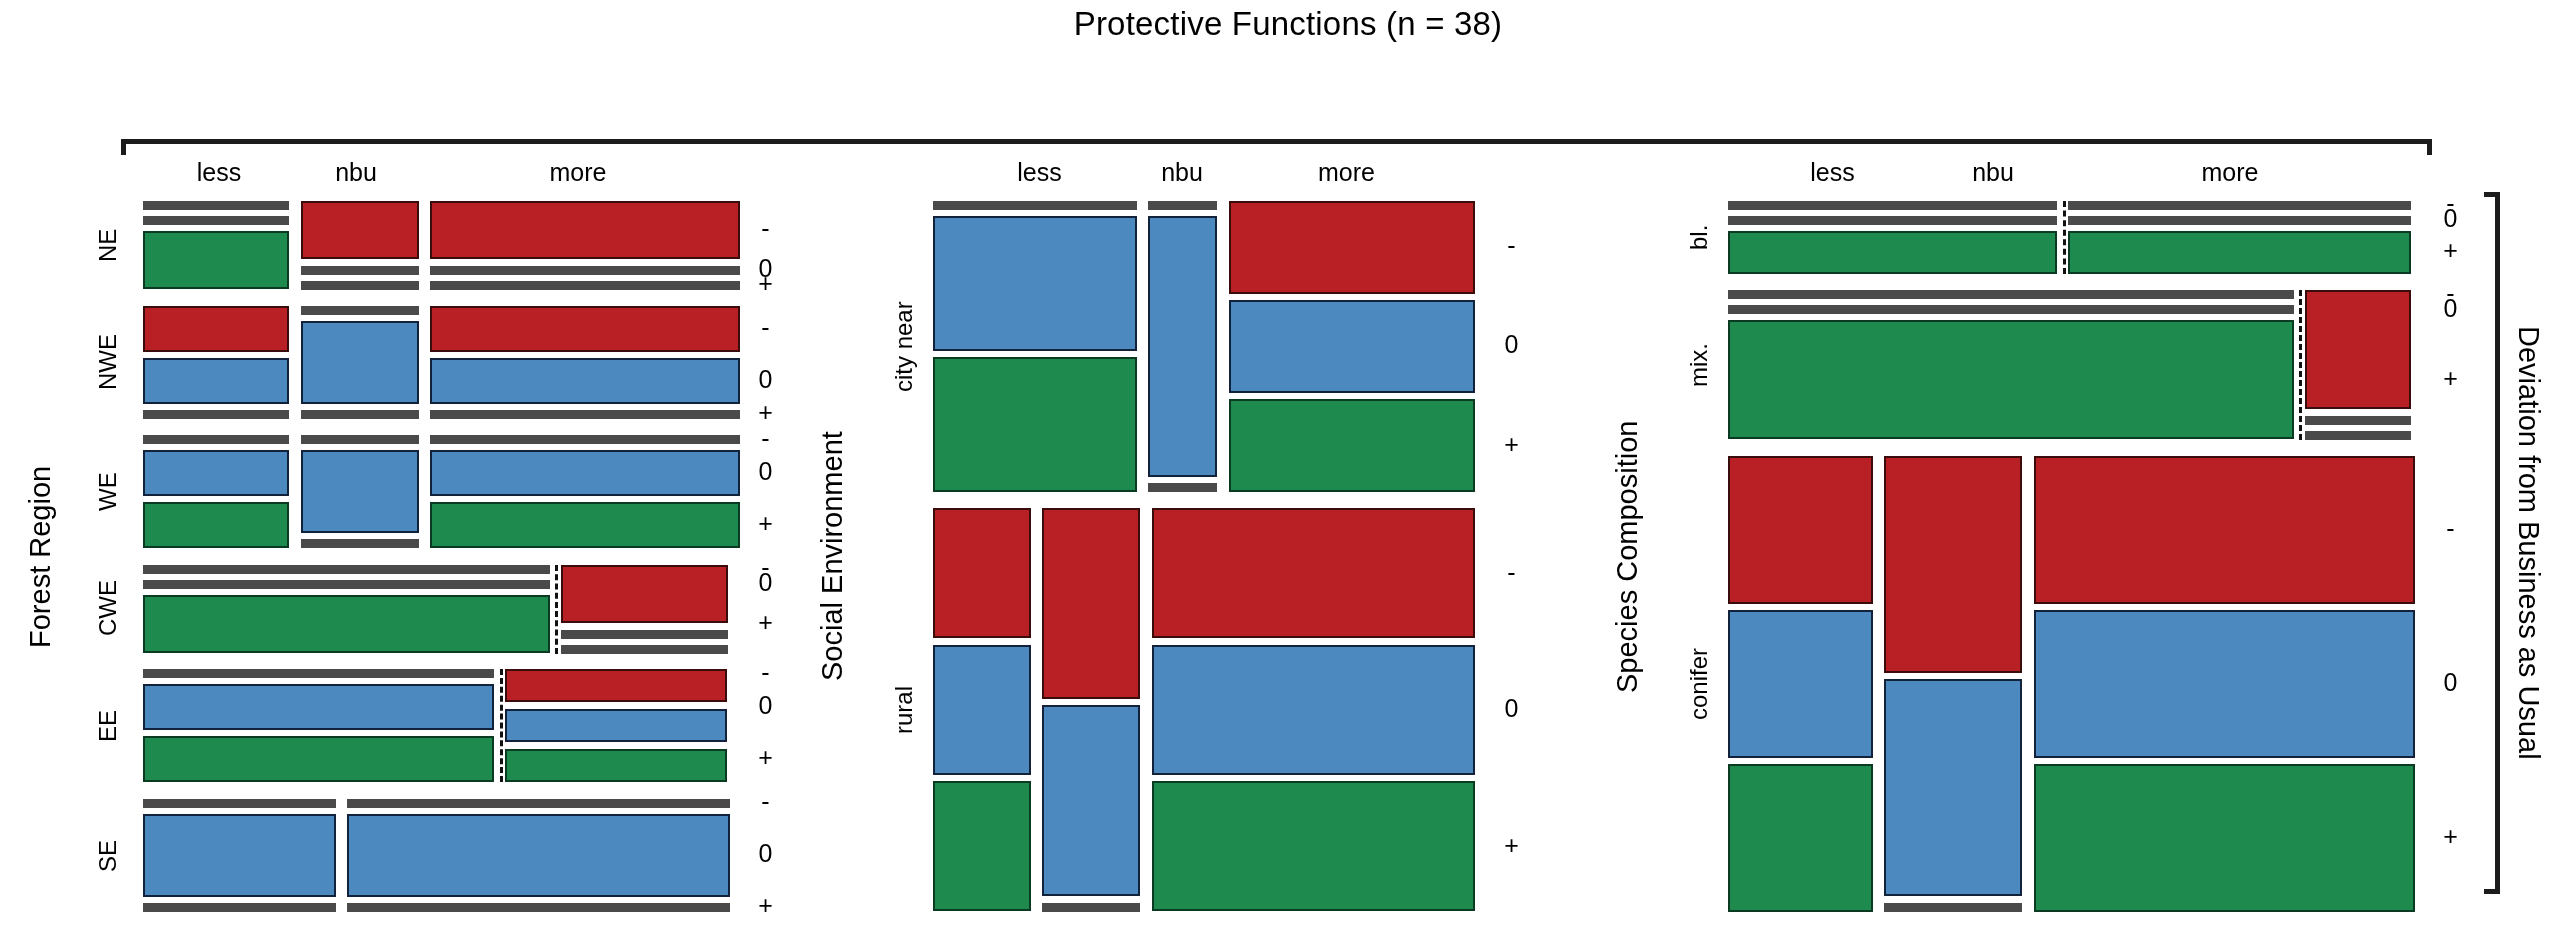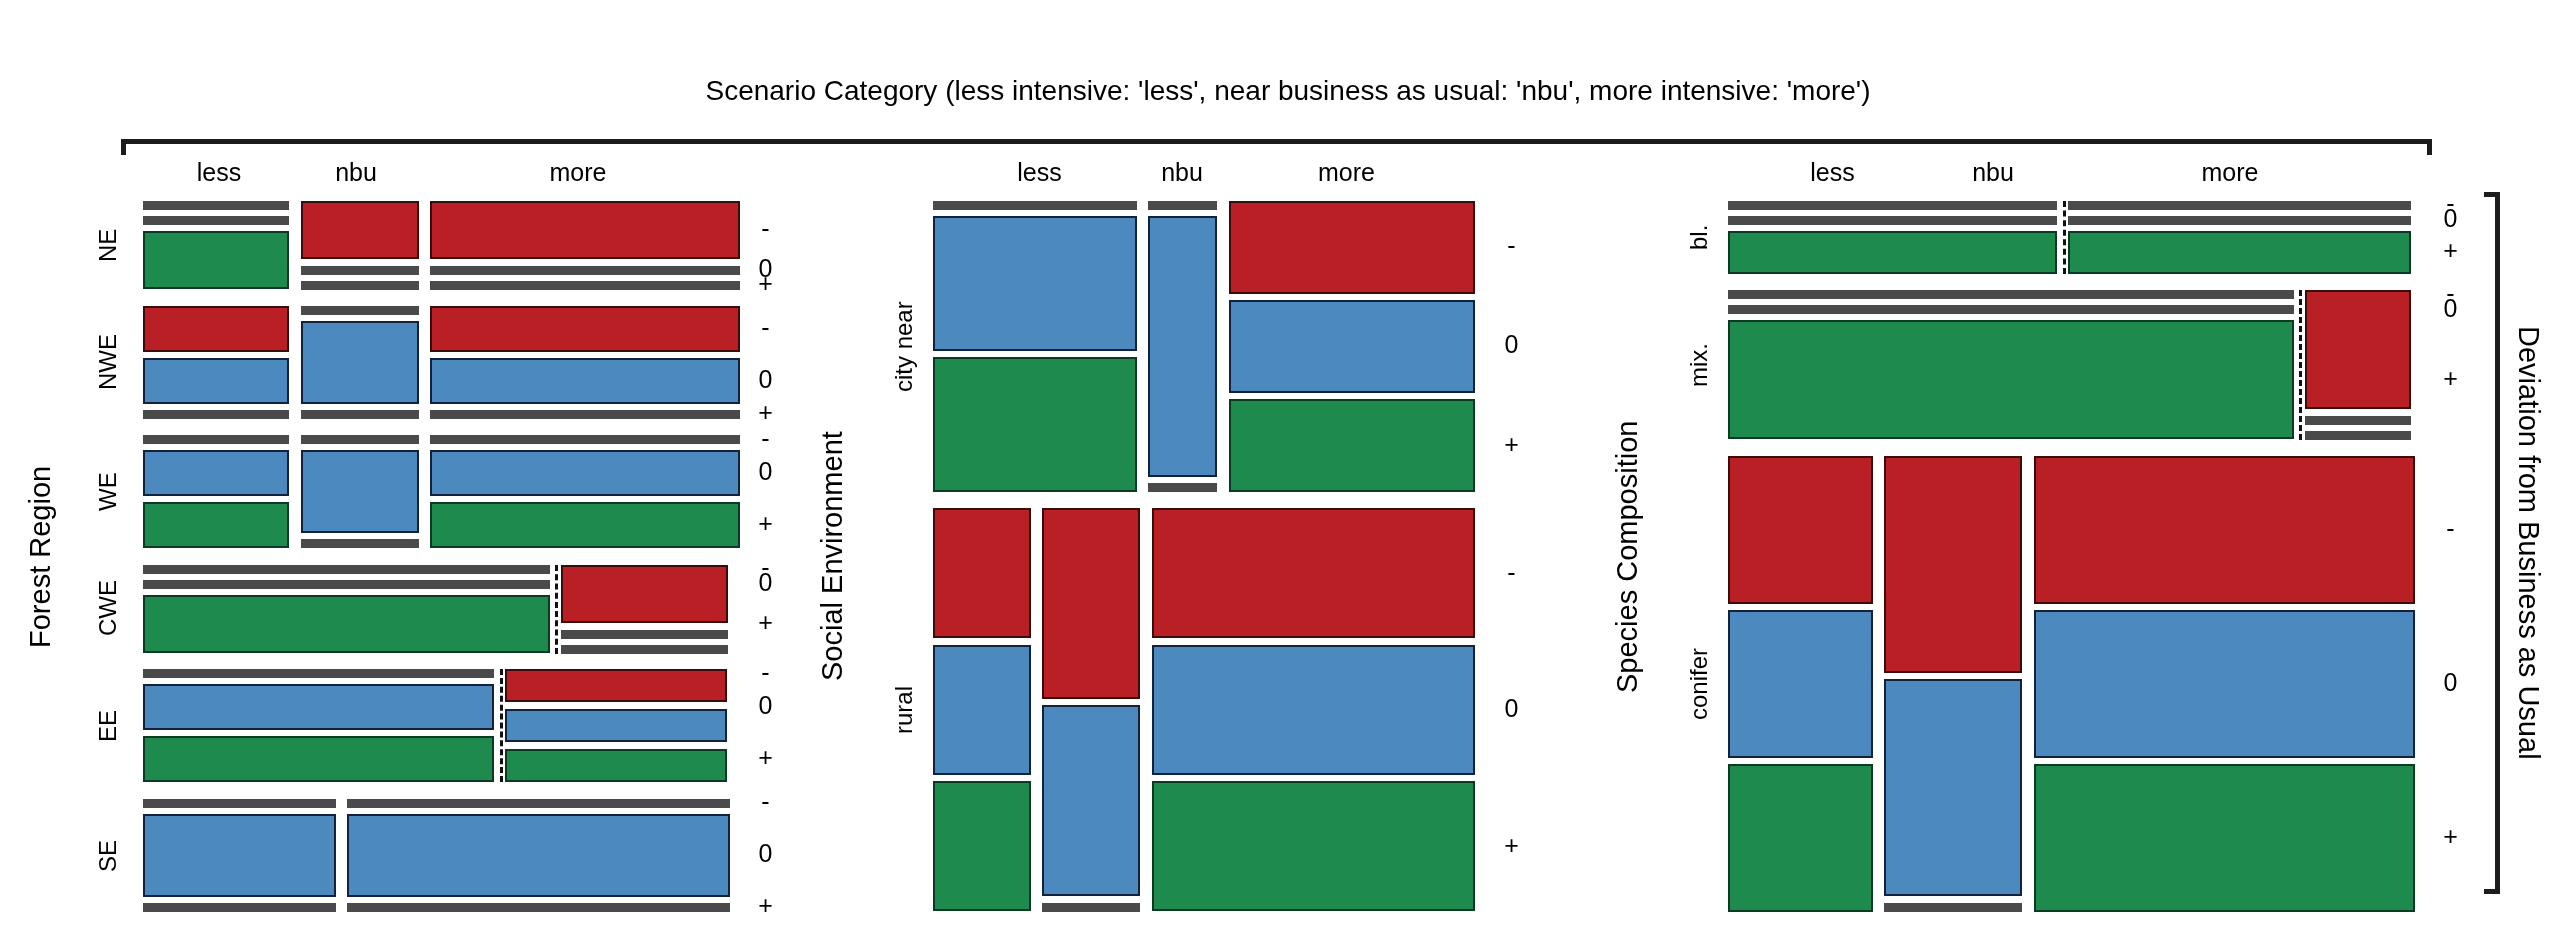--- a/index.html
+++ b/index.html
@@ -66,21 +66,21 @@
   .axistitle.right{
     writing-mode:vertical-rl;transform:none;
   }
   .vsep{position:absolute;width:0;border-left:3.8px dashed #111;}
 </style>
 </head>
 <body>
 
 <div id="root">
 
-  <div class="subttl">Scenario Category (less intensive: 'less', near business as usual: 'nbu', more intensive: 'more')</div>
+  <div class="ttl">Protective Functions (n = 38)</div>
 
   <div class="topbracket"></div>
   <div class="rightbracket"></div>
 
   <div id="panels">
       <div class="panel" style="left: 143px; width: 597px;">
         <div class="colhdr" style="left: 0px; width: 152px;">less</div>
         <div class="colhdr" style="left: 152px; width: 122px;">nbu</div>
         <div class="colhdr" style="left: 274px; width: 322px;">more</div>
         <div class="rowlab" style="left: -49px; top: 43px; height: 89px;">NE</div>

